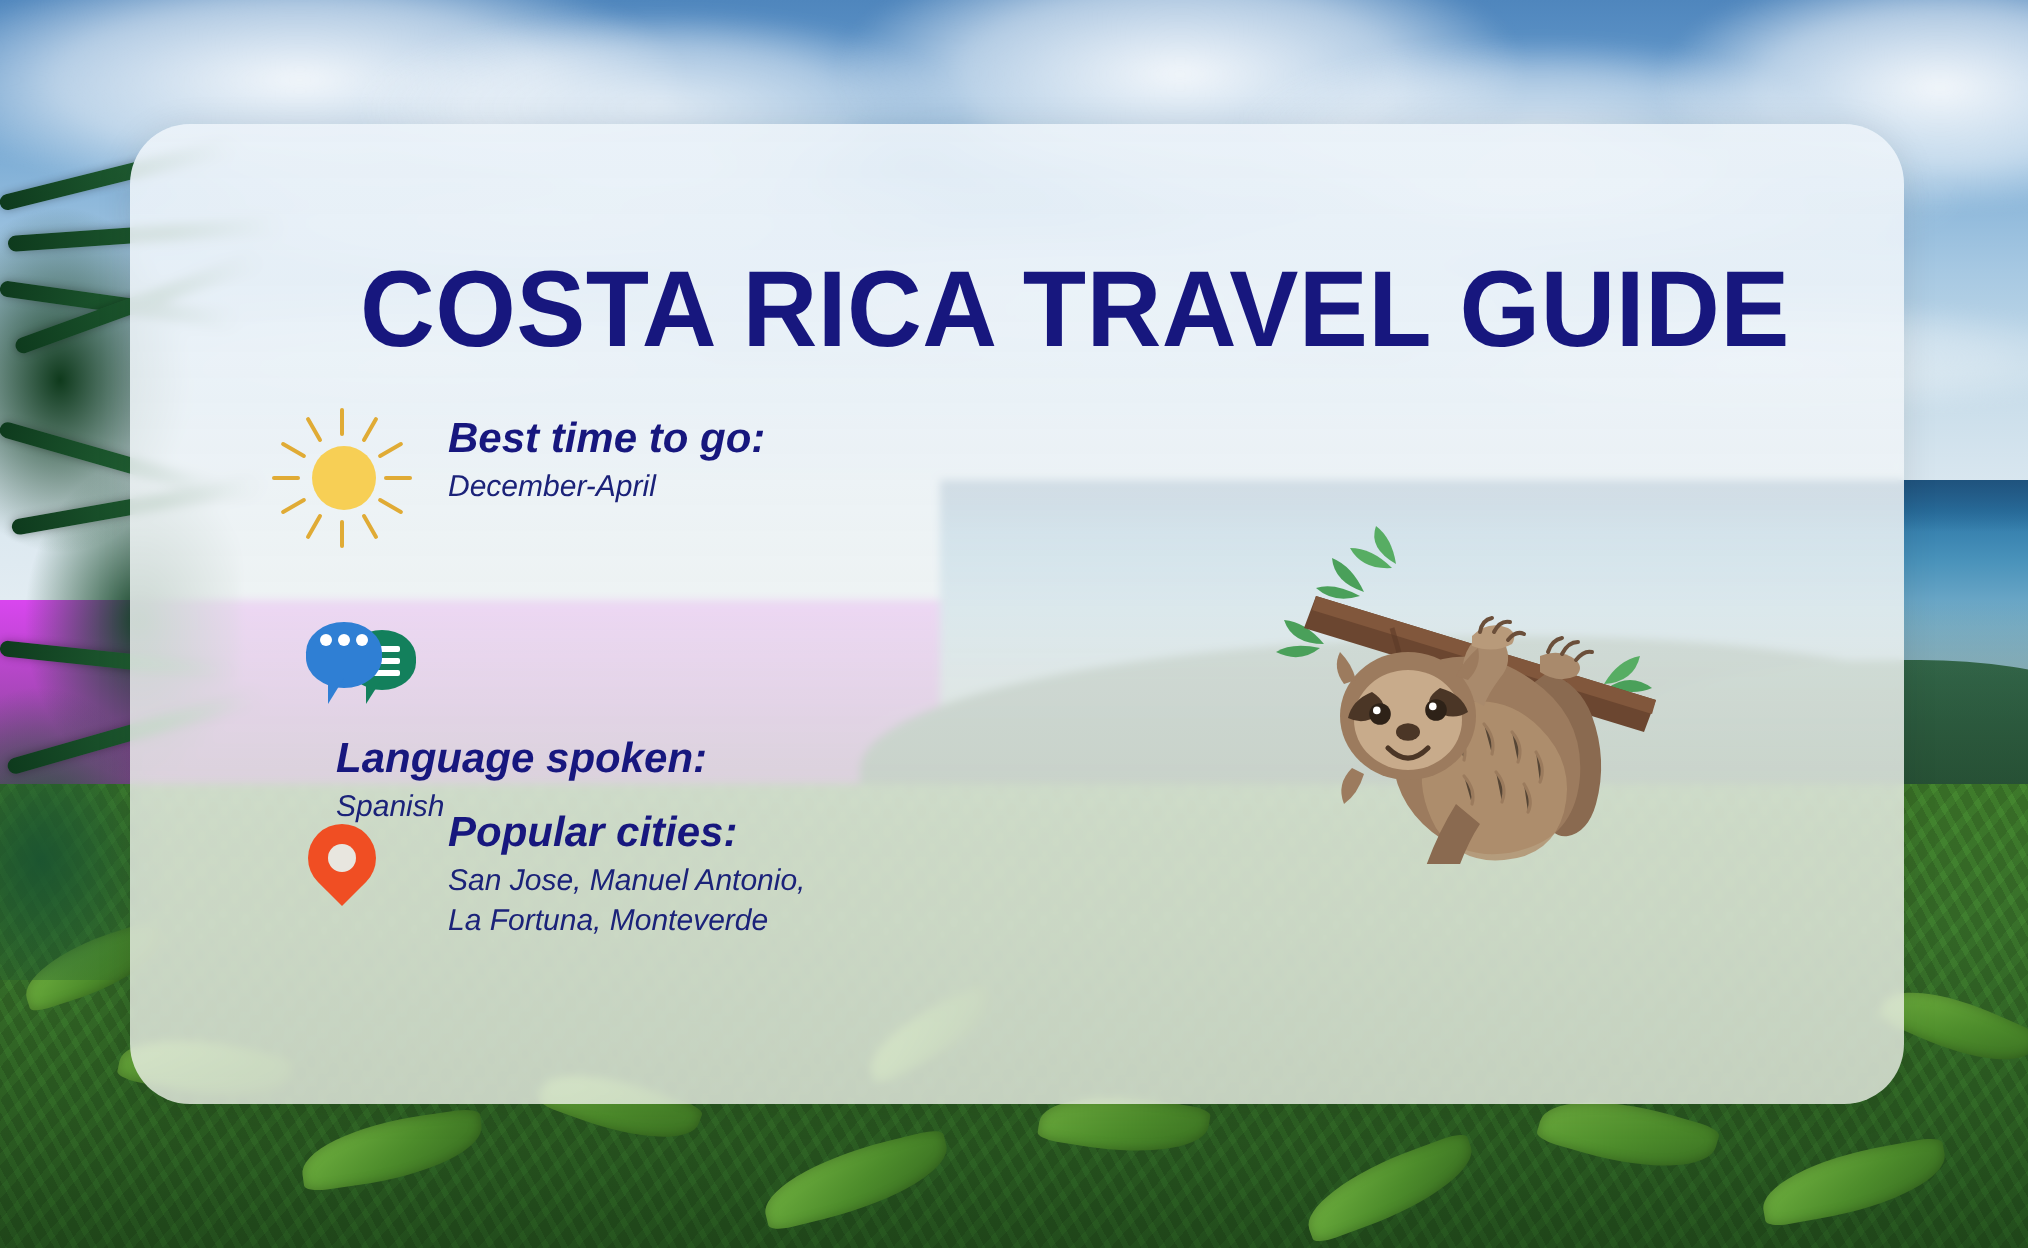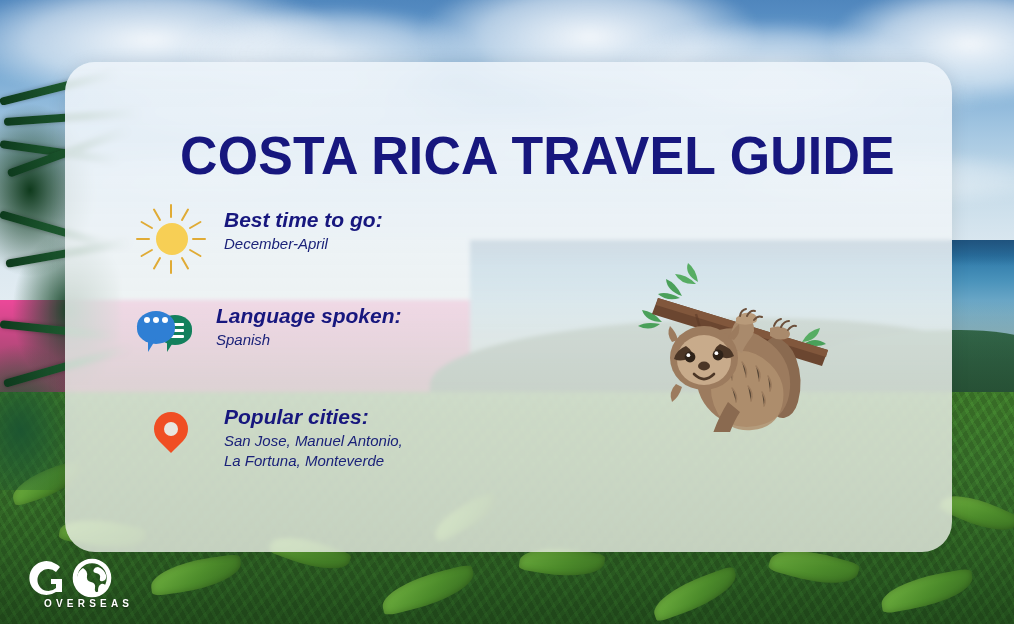--- a/index.html
+++ b/index.html
@@ -10,21 +10,21 @@
     height: 624px;
     overflow: hidden;
     font-family: "Liberation Sans", "DejaVu Sans", sans-serif;
   }
 
   #stage {
     position: relative;
     width: 1014px;
     height: 624px;
     overflow: hidden;
-    background: #ec4899;
+    background: #d946ef;
   }
 
   
   .bg { position: absolute; inset: 0; }
 
   
   .bg-sky {
     position: absolute; left: 0; top: 0; width: 1014px; height: 300px;
     background:
       linear-gradient(to bottom,
@@ -174,21 +174,21 @@
   .fact-label {
     font-size: 21px; font-weight: 700; color: #17177e;
     line-height: 1.28; white-space: nowrap;
   }
   .fact-value {
     font-size: 15px; font-weight: 400; color: #1b2279;
     line-height: 1.34; white-space: nowrap;
   }
 
   #fact-season  { left: 140px; top: 207px; }
-  #fact-language{ left: 132px; top: 303px; }
+  #fact-language{ left: 148px; top: 303px; flex-direction: column; }
   #fact-cities  { left: 140px; top: 404px; }
 
   
   .sun-disc {
     position: absolute; left: 16px; top: 16px; width: 32px; height: 32px;
     border-radius: 50%;
     background: #f7cf55;
   }
   .sun-ray {
     position: absolute; left: 31px; top: 31px;
@@ -425,28 +425,14 @@
 
         <path d="M58 112 q10 10 20 0" stroke="#4b3626" stroke-width="2.6" fill="none" stroke-linecap="round"></path>
 
         <path d="M36 80 q-6 -8 -2 -16 q6 6 8 14z" fill="#9c7b5e"></path>
         <path d="M98 78 q7 -7 5 -16 q-7 6 -11 14z" fill="#9c7b5e"></path>
         <path d="M40 122 q-8 8 -4 18 q7 -5 10 -15z" fill="#9c7b5e"></path>
       </g>
     </svg>
   </div>
 
-  <div class="logo">
-    <svg viewBox="0 0 120 56" width="120" height="56">
-
-      <path d="M34 6 a17 17 0 1 0 0 28 h6 v-13 h-11 v5 h5 v4 a11 11 0 1 1 0 -16 l4 -5 a17 17 0 0 0 -4 -3z" fill="#ffffff"></path>
-
-      <g>
-        <circle cx="70" cy="20" r="17" fill="none" stroke="#ffffff" stroke-width="4.6"></circle>
-        <path d="M61 10 q5 3 4 8 q-1 5 4 6 q5 1 4 6 q-1 4 3 5 q-8 4 -16 -2 q-7 -6 -5 -14 q1 -6 6 -9z" fill="#ffffff"></path>
-        <path d="M76 9 q6 2 8 8 q1 5 -3 6 q-4 1 -3 -3 q1 -4 -4 -5 q-4 -1 -2 -4 q1 -2 4 -2z" fill="#ffffff"></path>
-        <path d="M79 26 q4 -1 5 3 q1 4 -4 6 q-4 1 -4 -3 q0 -4 3 -6z" fill="#ffffff"></path>
-      </g>
-    </svg>
-    <div class="logo-word">OVERSEAS</div>
-  </div>
 
 </div>
 
 </body></html>

